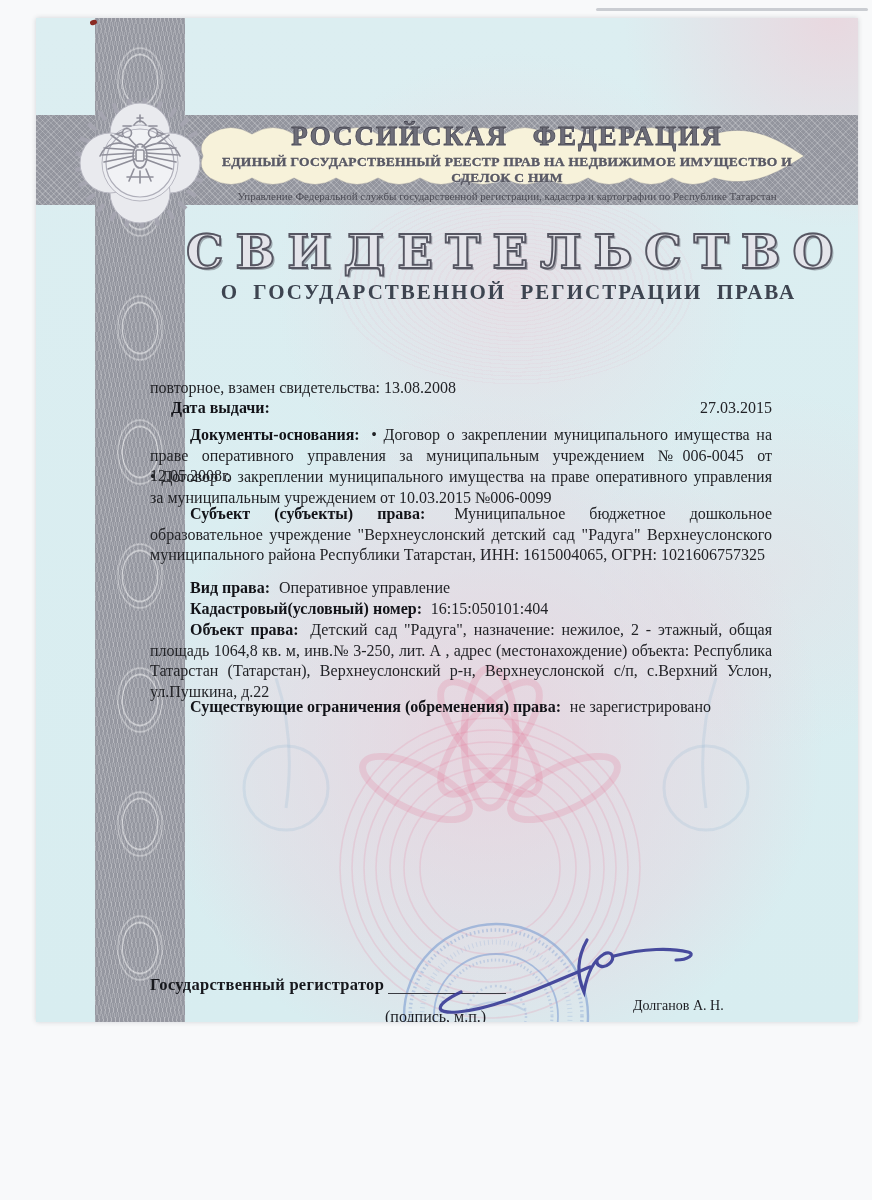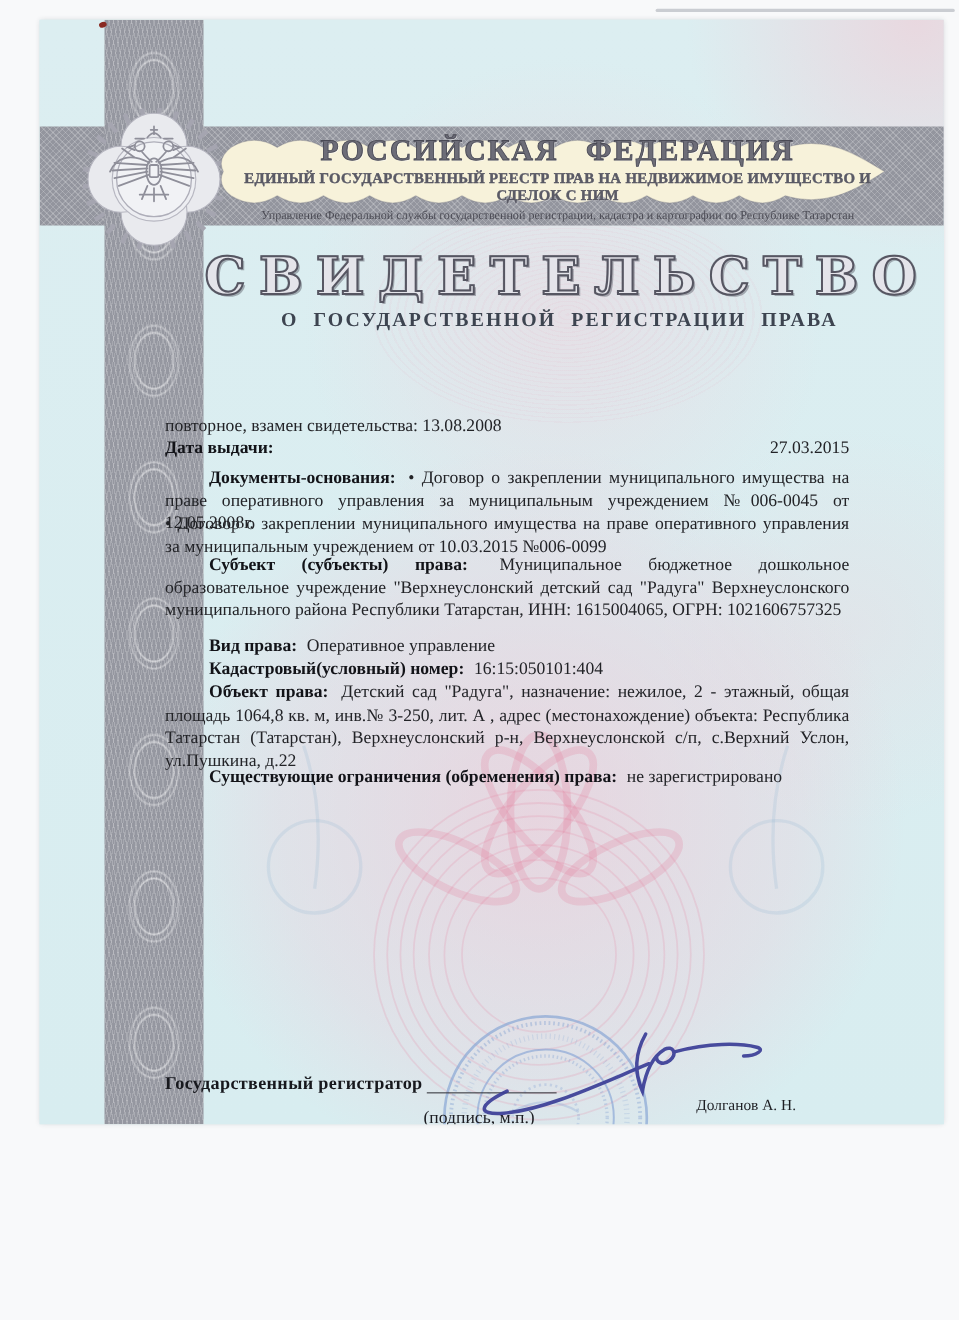--- a/index.html
+++ b/index.html
@@ -51,30 +51,30 @@
   .rb3{margin-top:2px;font-size:11px;line-height:16px;color:#4c4c55;}
   
   .title{
     position:absolute;left:150px;top:206px;width:645px;z-index:3;text-align:center;
     font-family:"DejaVu Serif",serif;font-size:47px;font-weight:bold;letter-spacing:12px;
     color:#e4e4ea;-webkit-text-stroke:1.8px #565662;
     text-shadow:2px 2px 0 rgba(70,70,82,.40),-1px -1px 0 rgba(70,70,82,.28),1px -1px 0 rgba(70,70,82,.2),-1px 1px 0 rgba(70,70,82,.2);
   }
   .subtitle{
     position:absolute;left:150px;top:262px;width:645px;z-index:3;text-align:center;
-    font-size:18px;font-weight:bold;letter-spacing:2px;word-spacing:7px;color:#3d4450;
+    font-size:21px;font-weight:bold;letter-spacing:2px;word-spacing:7px;color:#3d4450;
   }
   
   .para,.date-row{
     position:absolute;left:114px;width:622px;margin:0;z-index:3;
     font-size:16px;line-height:20.5px;color:#222327;text-align:justify;
   }
   .para b{color:#121318;margin-right:.3em;padding-left:40px;}
   .date-row{display:flex;justify-content:space-between;}
-  .date-row b{color:#121318;padding-left:0;}
+  .date-row b{color:#121318;padding-left:21px;}
   
   .reg-label{position:absolute;left:114px;top:957px;z-index:3;font-size:16.5px;font-weight:bold;color:#17181d;letter-spacing:.3px;}
   .sig-line{position:absolute;left:352px;top:975px;width:118px;height:0;border-bottom:1.7px solid #3a3b42;z-index:3;}
   .reg-name{position:absolute;left:597px;top:980px;z-index:3;font-size:14px;color:#1c1d22;}
   .sig-caption{position:absolute;left:349px;top:990px;z-index:3;font-size:16px;color:#1c1d22;}
   .rec-num{position:absolute;left:349px;top:1020px;z-index:3;font-size:12px;color:#1c1d22;}
   
   .series-label{position:absolute;left:247px;top:1102px;z-index:3;font-size:23px;font-weight:bold;letter-spacing:1px;color:#42506b;}
   .series-number{position:absolute;left:407px;top:1104px;z-index:3;font-family:"Liberation Mono",monospace;font-size:22px;letter-spacing:7px;color:#5c6066;}
   

